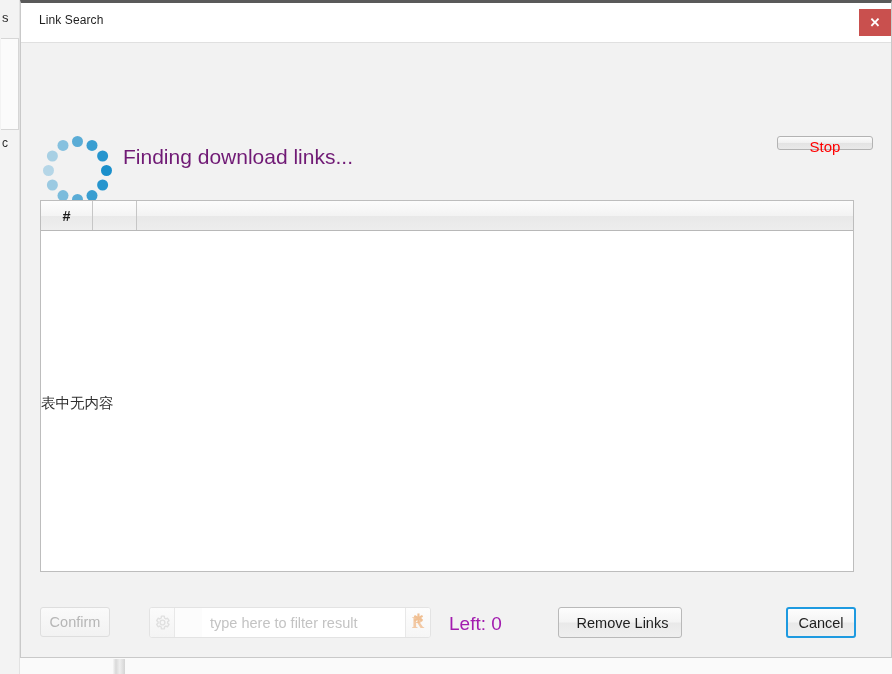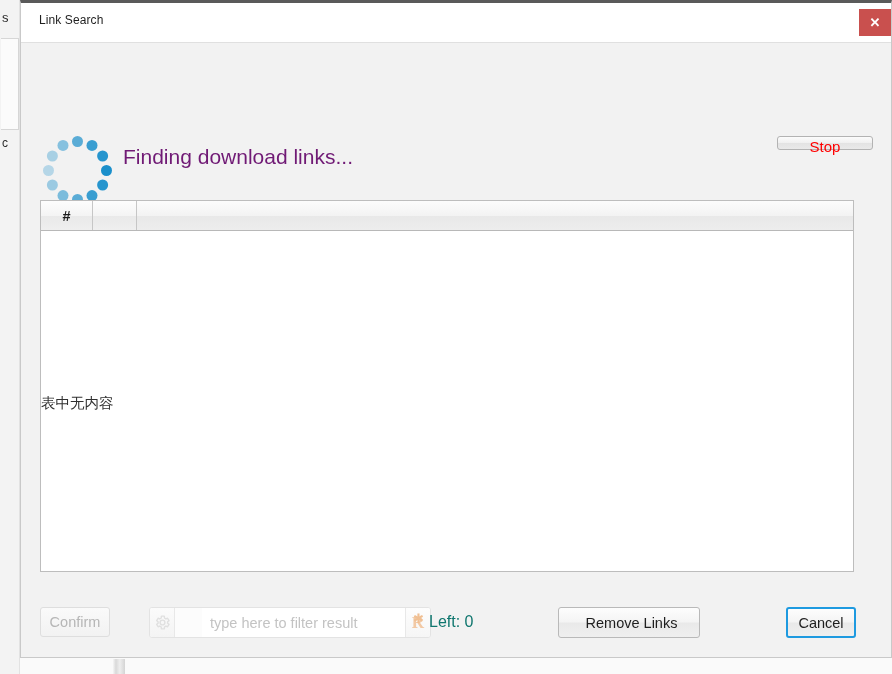--- a/index.html
+++ b/index.html
@@ -227,35 +227,35 @@
   #regex-letter {
     font-size: 17px; font-weight: bold; color: #f2c9a5;
     font-family: "Liberation Serif", serif;
     line-height: 1;
   }
   #regex-star {
     position: absolute; right: 6px; top: 4px;
     font-size: 13px; color: #f0bf92; line-height: 1;
   }
   #left-count {
-    position: absolute; left: 408px; top: 21px;
-    font-size: 16px; color: #0f766e;
+    position: absolute; left: 428px; top: 21px;
+    font-size: 19px; color: #a21caf;
   }
 
   .action-btn {
     position: absolute; top: 15px; height: 31px;
     background: linear-gradient(to bottom, #fdfdfd 0%, #f4f4f4 48%, #e9e9e9 52%, #efefef 100%);
     border: 1px solid #b9b9b9;
     border-radius: 3px;
     color: #1e1e1e;
     font-size: 14.5px;
     font-family: "Liberation Sans", sans-serif;
     cursor: pointer;
   }
-  #remove-links-button { left: 537px; width: 142px; padding-left: 11px; }
+  #remove-links-button { left: 537px; width: 124px; padding-left: 11px; }
   #confirm-button      { left: 673px; width: 82px; }
   #cancel-button {
     left: 765px; width: 70px;
     border: 2px solid #1e9ae0;
   }
 </style>
 </head>
 <body>
 
 <div id="bg-window">

